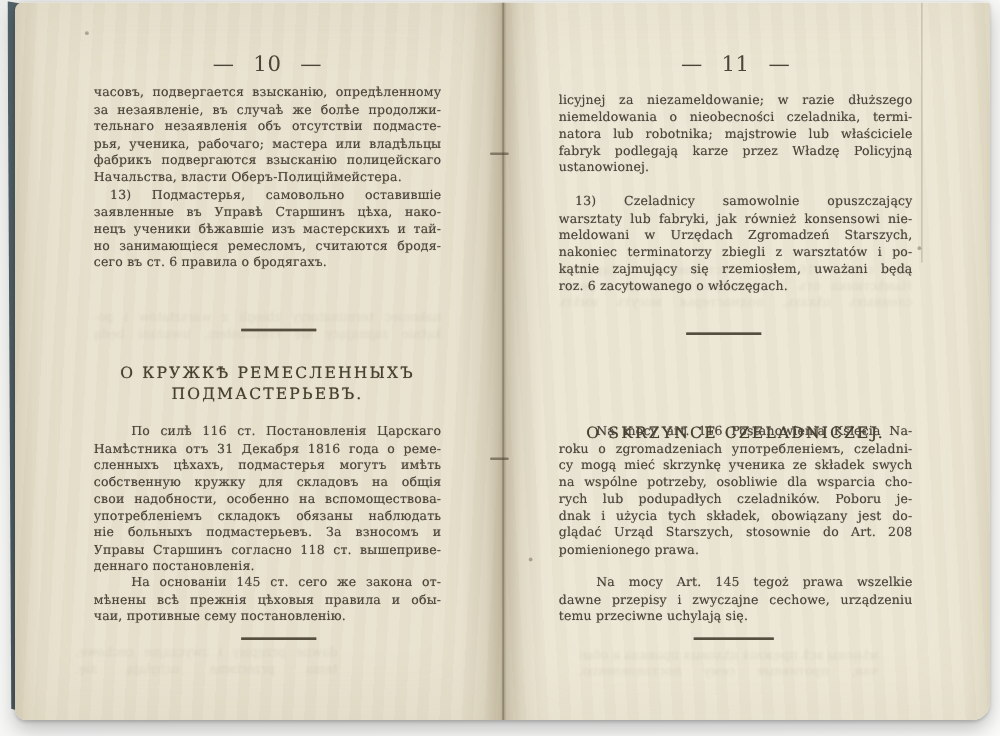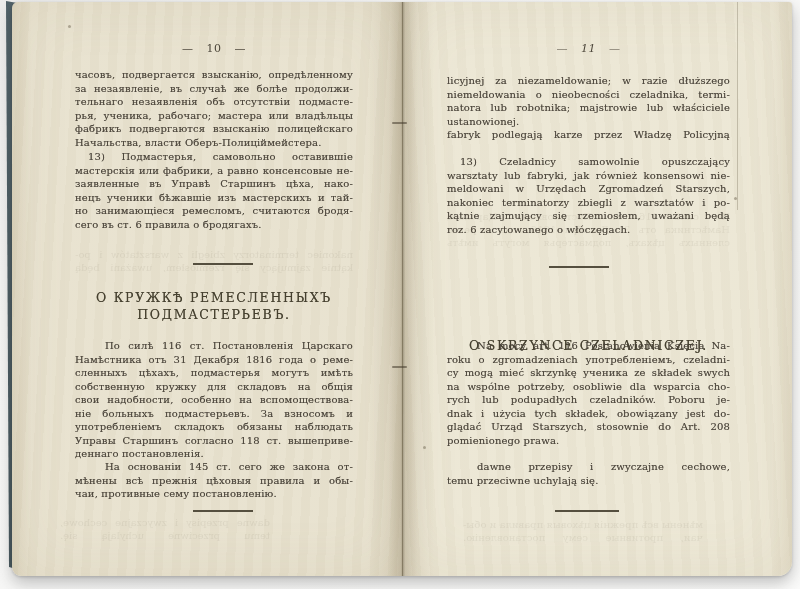--- a/index.html
+++ b/index.html
@@ -40,25 +40,25 @@
   .gutter{
     position:absolute;left:377px;top:0;width:28px;height:100%;pointer-events:none;
     background:linear-gradient(90deg,rgba(120,105,75,0) 0%,rgba(120,105,75,0.16) 42%,rgba(90,78,55,0.38) 50%,rgba(120,105,75,0.14) 58%,rgba(120,105,75,0) 100%);
   }
   .gutter-line{position:absolute;left:390px;top:0;width:1px;height:100%;background:rgba(95,85,62,0.5);}
   .thread{position:absolute;left:380px;width:15px;height:2px;background:rgba(70,61,46,0.55);border-radius:1px;}
   .edge-line{position:absolute;left:725px;top:0;width:1px;height:208px;background:rgba(130,120,100,0.38);}
   .speck{position:absolute;width:3px;height:3px;border-radius:50%;background:rgba(85,74,56,0.4);}
 
   .pagenum{
-    position:absolute;top:40px;font-size:11px;color:#4c463a;text-align:center;
+    position:absolute;top:40px;font-size:17px;color:#4c463a;text-align:center;
     word-spacing:9px;letter-spacing:0.5px;
   }
   .page-left .pagenum{left:63px;width:278px;}
-  .page-right .pagenum{left:44px;width:283px;font-style:italic;}
+  .page-right .pagenum{left:44px;width:283px;}
 
   .para{position:absolute;color:#4c463c;}
   .page-left .para{left:63px;width:278px;}
   .page-right .para{left:44px;width:283px;}
   .line{
     font-size:10px;height:13.5px;line-height:13.5px;letter-spacing:0.15px;
     text-align:justify;text-align-last:justify;overflow:hidden;
     text-shadow:0 0 0.6px rgba(76,70,60,0.55);
   }
   .line.last{text-align-last:left;}
@@ -94,42 +94,41 @@
     <div class="para cont" style="top:66px">
         <div class="line">часовъ, подвергается взысканію, опредѣленному</div>
         <div class="line">за незаявленіе, въ случаѣ же болѣе продолжи-</div>
         <div class="line">тельнаго незаявленія объ отсутствіи подмасте-</div>
         <div class="line">рья, ученика, рабочаго; мастера или владѣльцы</div>
         <div class="line">фабрикъ подвергаются взысканію полицейскаго</div>
         <div class="line last">Начальства, власти Оберъ-Полиціймейстера.</div>
       </div>
     <div class="para num" style="top:148px">
         <div class="line">13) Подмастерья, самовольно оставившіе</div>
-        <div class="line">мастерскія или фабрики, а равно консенсовые не-</div>
         <div class="line">заявленные въ Управѣ Старшинъ цѣха, нако-</div>
         <div class="line">нецъ ученики бѣжавшіе изъ мастерскихъ и тай-</div>
         <div class="line">но занимающіеся ремесломъ, считаются бродя-</div>
         <div class="line last">сего въ ст. 6 правила о бродягахъ.</div>
       </div>
 
     <div class="rule" style="top:261px;left:181px"></div>
 
     <div class="heading" style="top:288px">
       <div>О КРУЖКѢ РЕМЕСЛЕННЫХЪ</div>
       <div>ПОДМАСТЕРЬЕВЪ.</div>
     </div>
 
     <div class="para ind" style="top:337px">
         <div class="line">По силѣ 116 ст. Постановленія Царскаго</div>
         <div class="line">Намѣстника отъ 31 Декабря 1816 года о реме-</div>
         <div class="line">сленныхъ цѣхахъ, подмастерья могутъ имѣть</div>
         <div class="line">собственную кружку для складовъ на общія</div>
         <div class="line">свои надобности, особенно на вспомоществова-</div>
+        <div class="line">употребленіемъ складокъ обязаны наблюдать</div>
         <div class="line">ніе больныхъ подмастерьевъ. За взносомъ и</div>
-        <div class="line">употребленіемъ складокъ обязаны наблюдать</div>
         <div class="line">Управы Старшинъ согласно 118 ст. вышеприве-</div>
         <div class="line last">деннаго постановленія.</div>
       </div>
     <div class="para ind" style="top:458px">
         <div class="line">На основаніи 145 ст. сего же закона от-</div>
         <div class="line">мѣнены всѣ прежнія цѣховыя правила и обы-</div>
         <div class="line last">чаи, противные сему постановленію.</div>
       </div>
 
     <div class="rule" style="top:508px;left:181px"></div>
@@ -144,22 +143,22 @@
     </div>
   </div>
 
   <div class="page page-right">
     <div class="pagenum">— 11 —</div>
 
     <div class="para cont" style="top:72px">
         <div class="line">licyjnej za niezameldowanie; w razie dłuższego</div>
         <div class="line">niemeldowania o nieobecności czeladnika, termi-</div>
         <div class="line">natora lub robotnika; majstrowie lub właściciele</div>
+        <div class="line">fabryk podlegają karze przez Władzę Policyjną</div>
         <div class="line last">ustanowionej.</div>
-        <div class="line">fabryk podlegają karze przez Władzę Policyjną</div>
       </div>
     <div class="para num" style="top:153px">
         <div class="line">13) Czeladnicy samowolnie opuszczający</div>
         <div class="line">warsztaty lub fabryki, jak również konsensowi nie-</div>
         <div class="line">meldowani w Urzędach Zgromadzeń Starszych,</div>
         <div class="line">nakoniec terminatorzy zbiegli z warsztatów i po-</div>
         <div class="line">kątnie zajmujący się rzemiosłem, uważani będą</div>
         <div class="line last">roz. 6 zacytowanego o włóczęgach.</div>
       </div>
 
@@ -173,20 +172,21 @@
         <div class="line">Na mocy art. 116 Postanowienia Księcia Na-</div>
         <div class="line">roku o zgromadzeniach употребленіемъ, czeladni-</div>
         <div class="line">cy mogą mieć skrzynkę ученика ze składek swych</div>
         <div class="line">na wspólne potrzeby, osobliwie dla wsparcia cho-</div>
         <div class="line">rych lub podupadłych czeladników. Poboru je-</div>
         <div class="line">dnak i użycia tych składek, obowiązany jest do-</div>
         <div class="line">glądać Urząd Starszych, stosownie do Art. 208</div>
         <div class="line last">pomienionego prawa.</div>
       </div>
     <div class="para ind" style="top:458px">
+        <div class="line">Na mocy Art. 145 tegoż prawa wszelkie</div>
         <div class="line">dawne przepisy i zwyczajne cechowe, urządzeniu</div>
         <div class="line last">temu przeciwne uchylają się.</div>
       </div>
 
     <div class="rule" style="top:508px;left:152px;width:64px"></div>
 
     <div class="ghost" style="top:208px;left:44px;width:283px">
       <div class="gline">По силѣ 116 ст. Постановленія Царскаго</div>
       <div class="gline">Намѣстника отъ 31 Декабря 1816 года о реме-</div>
       <div class="gline">сленныхъ цѣхахъ, подмастерья могутъ имѣть</div>

